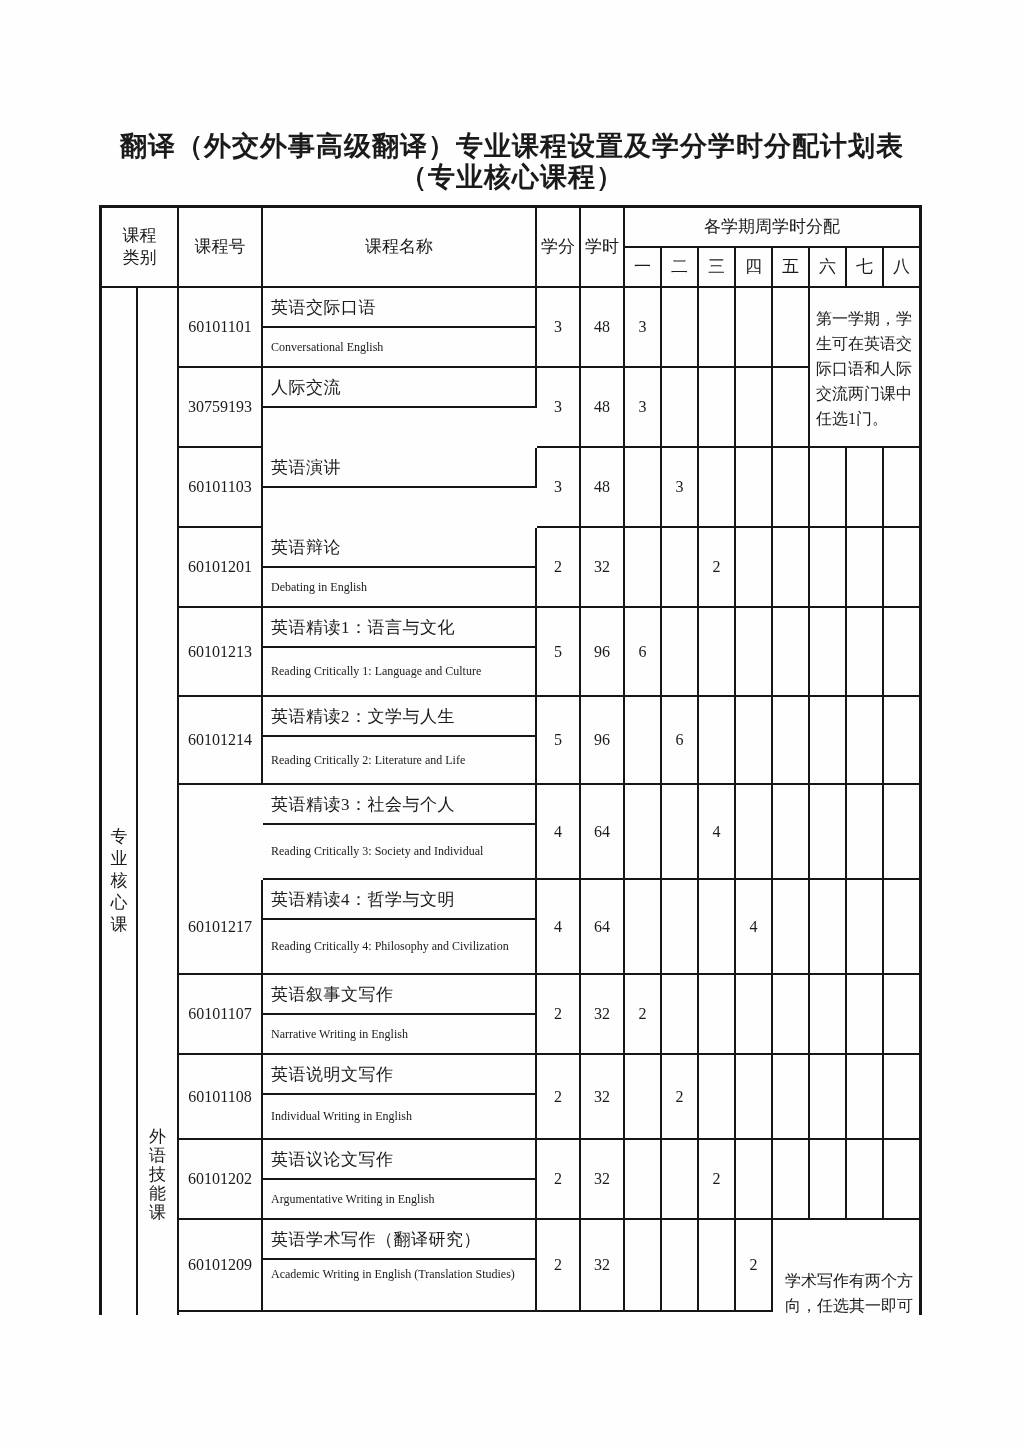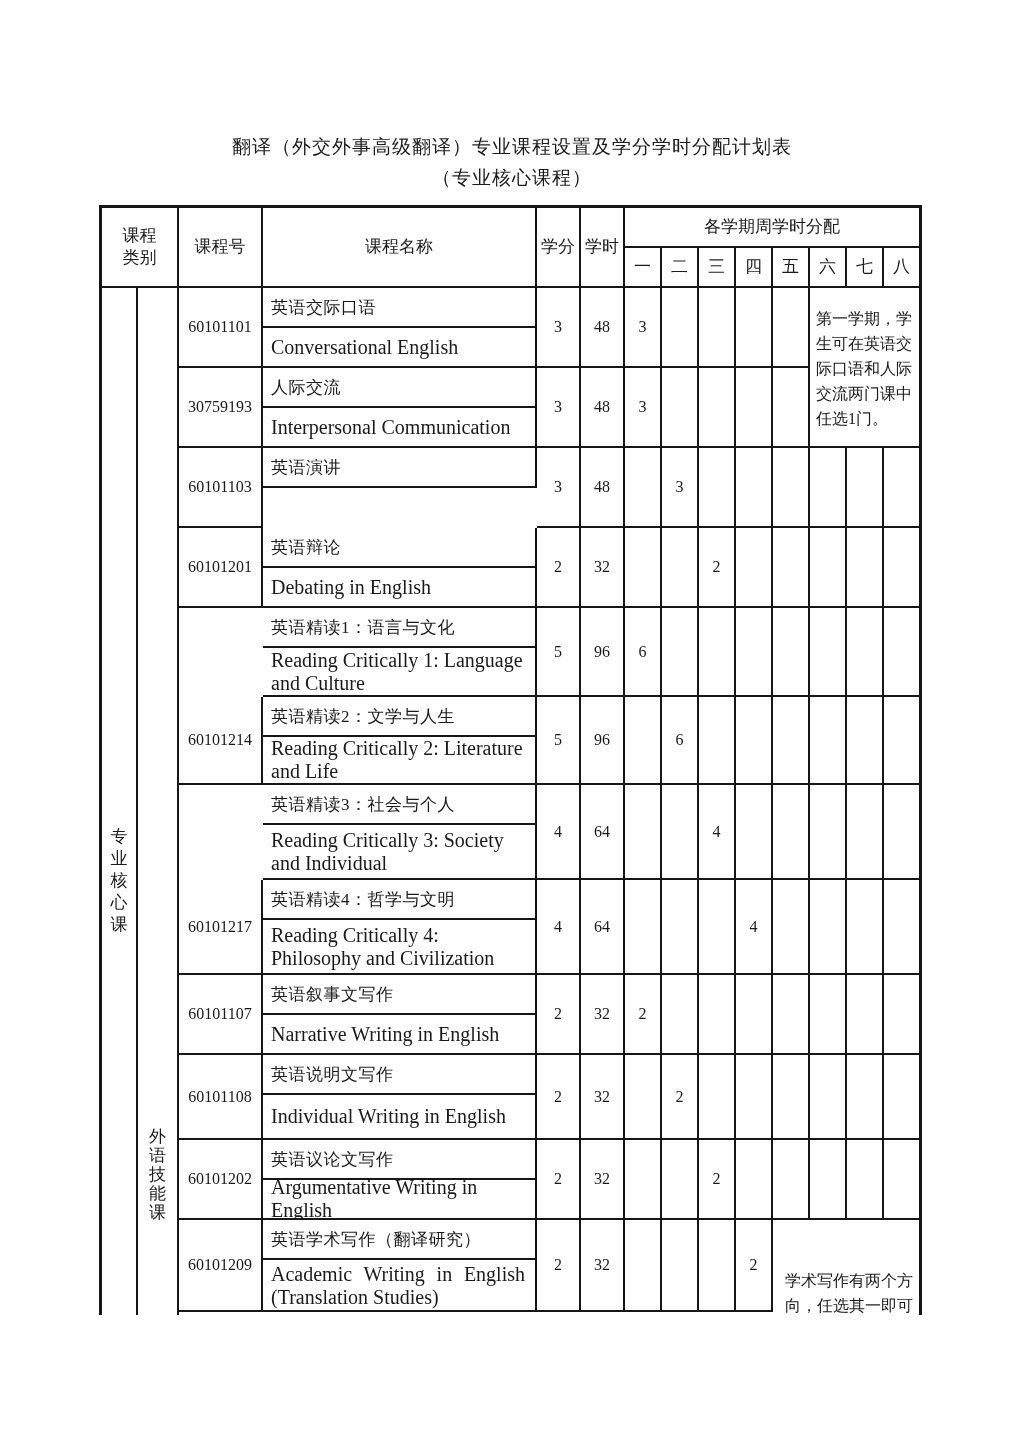--- a/index.html
+++ b/index.html
@@ -1,36 +1,36 @@
 <!DOCTYPE html>
 <html><head>
 <meta charset="utf-8">
 <style>
   html,body{margin:0;padding:0;}
   body{background:#e8e8e8;}
   #page{position:relative;width:1024px;height:1446px;background:#fefefe;margin:0 auto;overflow:hidden;
         font-family:"Liberation Serif","DejaVu Serif",serif;color:#1a1a1a;}
   #titleblock{position:absolute;left:0;right:0;top:131px;text-align:center;
-              font-weight:normal;font-size:19px;line-height:31px;letter-spacing:1px;}
+              font-weight:bold;font-size:27px;line-height:31px;letter-spacing:1px;}
   
   #tablewrap{position:absolute;left:99px;top:205px;width:823px;height:1110px;overflow:hidden;}
   #grid{box-sizing:border-box;width:823px;
         border:3px solid #161616;border-bottom:none;
         display:grid;
         grid-template-columns:36px 41px 84px 274px 44px 44px 37px 37px 37px 37px 37px 37px 37px 35px;
         grid-template-rows:40px 40px 40px 40px 40px 40px 40px 40px 40px 40px 40px 49px 40px 48px 40px 55px 40px 55px 40px 40px 40px 45px 40px 40px 40px 52px 14px;}
   .cell{border-right:2px solid #161616;border-bottom:2px solid #161616;
         display:flex;align-items:center;justify-content:center;
         font-size:17px;overflow:hidden;}
   .nbr{border-right:none;}
   .nbb{border-bottom:none;}
   .hdr{text-align:center;white-space:pre-line;line-height:22px;}
   .num{font-size:16px;}
   .namezh{justify-content:flex-start;padding-left:8px;letter-spacing:0.5px;}
-  .nameen{justify-content:flex-start;padding:0 6px 0 8px;font-size:20px;line-height:23px;}
+  .nameen{justify-content:flex-start;padding:0 6px 0 8px;font-size:12px;line-height:23px;}
   .just{display:block;text-align:justify;padding:3px 10px 0 8px;}
   .cat{display:block;text-align:center;}
   .cat span{display:block;width:20px;margin:0 auto;line-break:anywhere;word-break:break-all;}
   .cat1{padding-top:538px;line-height:22px;letter-spacing:0;}
   .cat2{padding-top:839px;line-height:19px;}
   .note{display:block;font-size:16px;line-height:25px;line-break:anywhere;word-break:break-all;}
   .note1{padding:18px 3px 0 6px;}
   .note2{padding:48px 4px 0 12px;}
   .blank{border:none;background:#fefefe;}
 </style>
@@ -76,21 +76,20 @@
       <div class="cell num" style="grid-area:3/5/5/6">3</div>
       <div class="cell num" style="grid-area:3/6/5/7">48</div>
       <div class="cell num" style="grid-area:3/7/5/8">3</div>
       <div class="cell" style="grid-area:3/8/5/9"></div>
       <div class="cell" style="grid-area:3/9/5/10"></div>
       <div class="cell" style="grid-area:3/10/5/11"></div>
       <div class="cell" style="grid-area:3/11/5/12"></div>
 
       <div class="cell num" style="grid-area:5/3/7/4">30759193</div>
       <div class="cell namezh" style="grid-area:5/4/6/5">人际交流</div>
-      <div class="cell nameen" style="grid-area:6/4/7/5">Interpersonal Communication</div>
       <div class="cell num" style="grid-area:5/5/7/6">3</div>
       <div class="cell num" style="grid-area:5/6/7/7">48</div>
       <div class="cell num" style="grid-area:5/7/7/8">3</div>
       <div class="cell" style="grid-area:5/8/7/9"></div>
       <div class="cell" style="grid-area:5/9/7/10"></div>
       <div class="cell" style="grid-area:5/10/7/11"></div>
       <div class="cell" style="grid-area:5/11/7/12"></div>
 
       <div class="cell note note1 nbr" style="grid-area:3/12/7/15">第一学期，学生可在英语交际口语和人际交流两门课中任选1门。</div>
 
@@ -114,20 +113,21 @@
       <div class="cell num" style="grid-area:9/6/11/7">32</div>
       <div class="cell" style="grid-area:9/7/11/8"></div>
       <div class="cell" style="grid-area:9/8/11/9"></div>
       <div class="cell num" style="grid-area:9/9/11/10">2</div>
       <div class="cell" style="grid-area:9/10/11/11"></div>
       <div class="cell" style="grid-area:9/11/11/12"></div>
       <div class="cell" style="grid-area:9/12/11/13"></div>
       <div class="cell" style="grid-area:9/13/11/14"></div>
       <div class="cell nbr" style="grid-area:9/14/11/15"></div>
 
+      <div class="cell num" style="grid-area:11/3/13/4">60101213</div>
       <div class="cell namezh" style="grid-area:11/4/12/5">英语精读1：语言与文化</div>
       <div class="cell nameen" style="grid-area:12/4/13/5">Reading Critically 1: Language and Culture</div>
       <div class="cell num" style="grid-area:11/5/13/6">5</div>
       <div class="cell num" style="grid-area:11/6/13/7">96</div>
       <div class="cell num" style="grid-area:11/7/13/8">6</div>
       <div class="cell" style="grid-area:11/8/13/9"></div>
       <div class="cell" style="grid-area:11/9/13/10"></div>
       <div class="cell" style="grid-area:11/10/13/11"></div>
       <div class="cell" style="grid-area:11/11/13/12"></div>
       <div class="cell" style="grid-area:11/12/13/13"></div>

